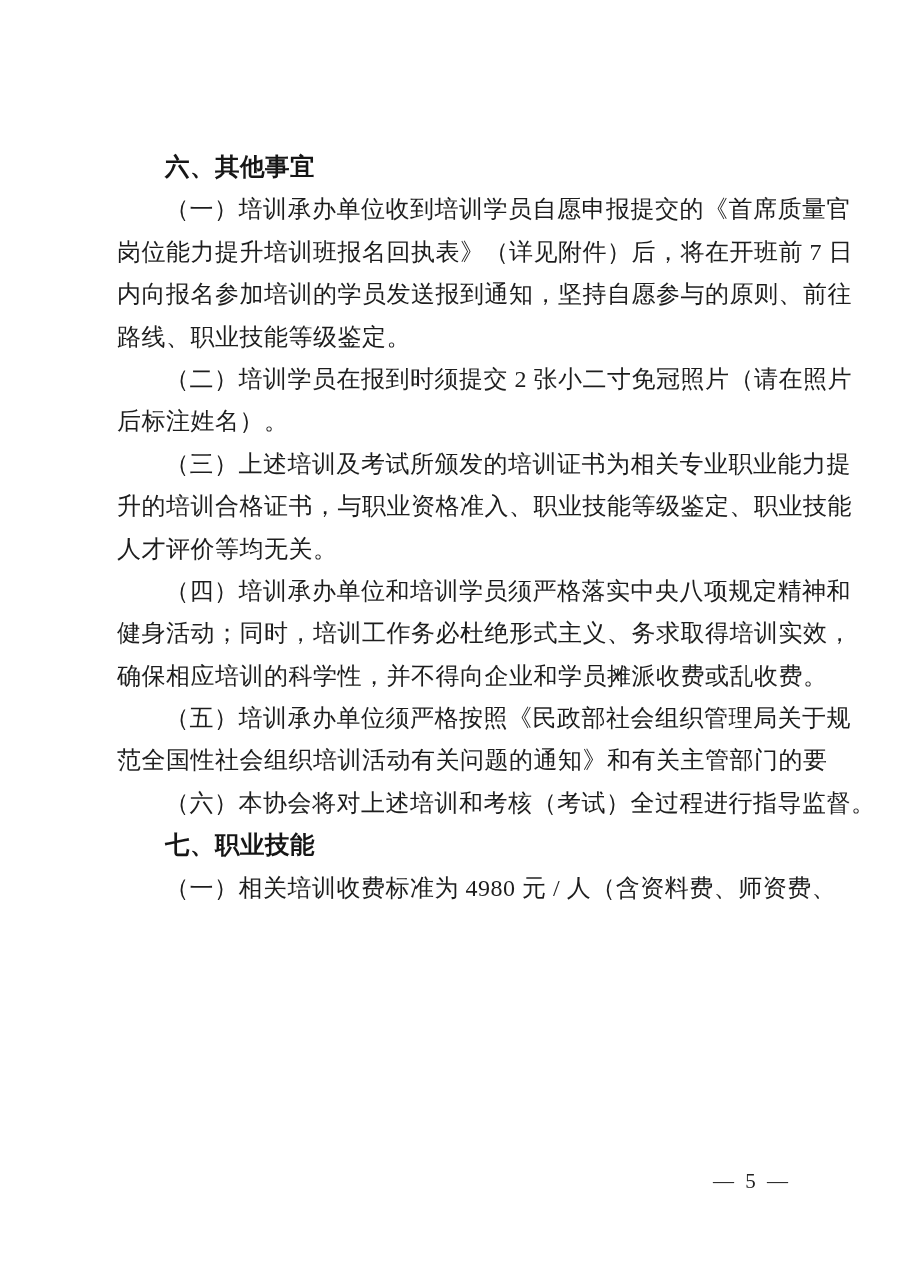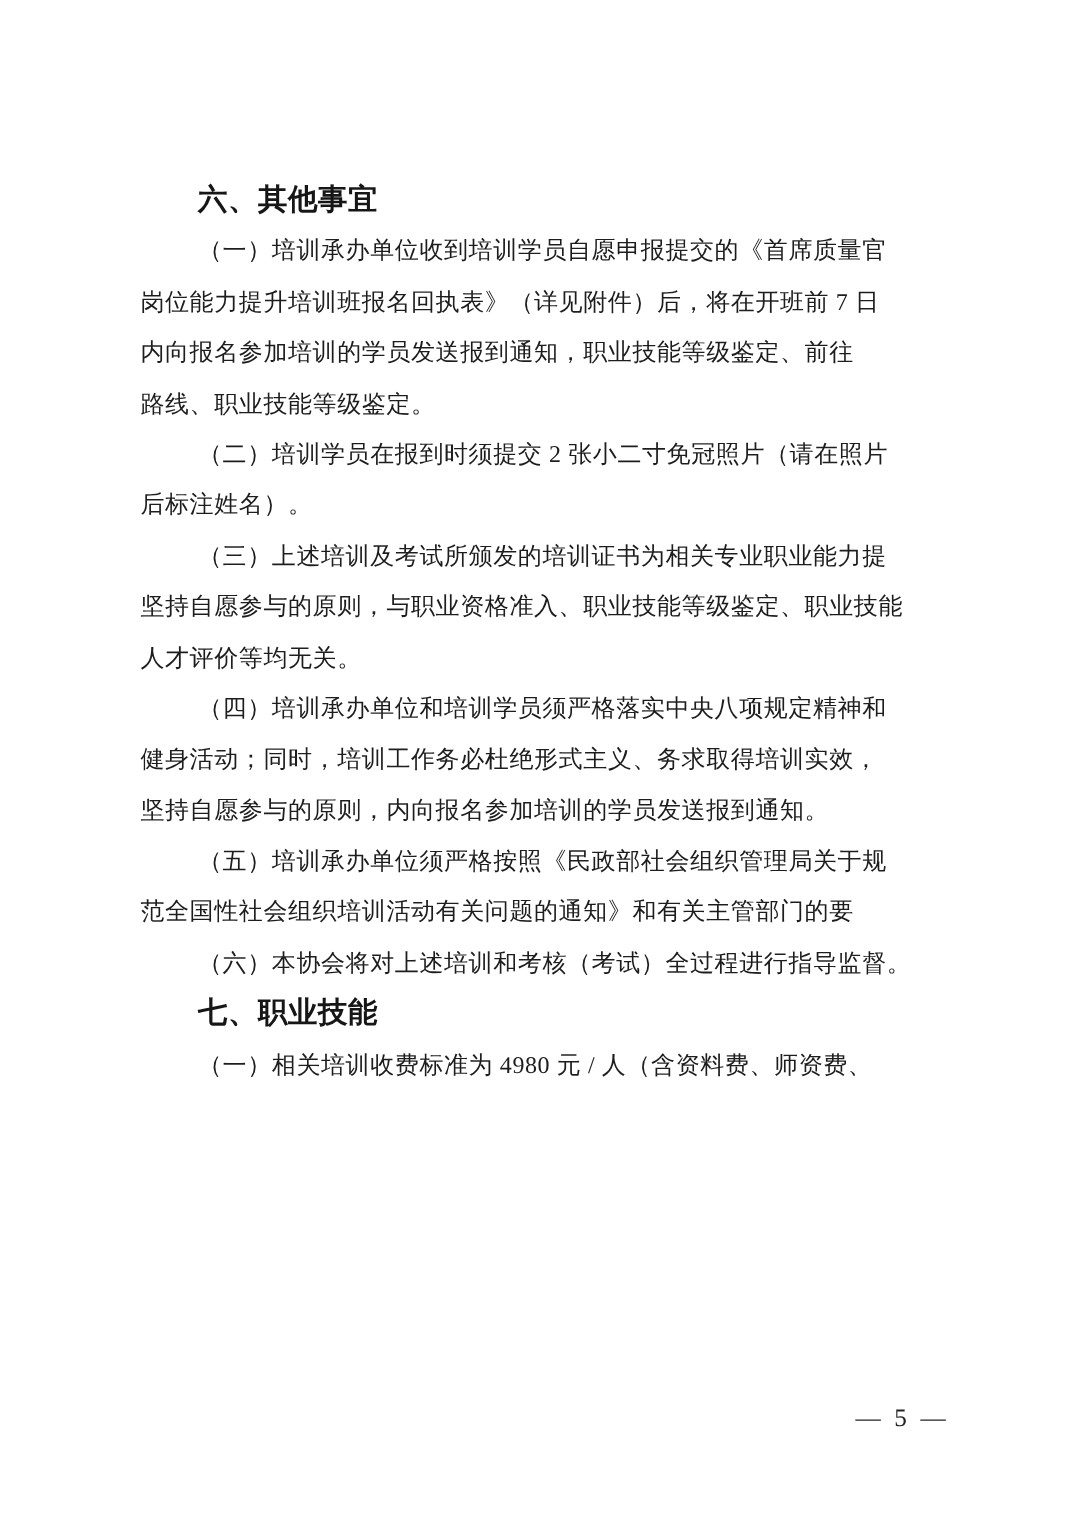--- a/index.html
+++ b/index.html
@@ -18,21 +18,21 @@
   }
   .doc {
     position: absolute;
     left: 117px;
     top: 146px;
     width: 700px;
   }
   .row {
     height: 42.4px;
     line-height: 42.4px;
-    font-size: 20px;
+    font-size: 24px;
     letter-spacing: 0.5px;
     white-space: nowrap;
     margin: 0;
   }
   .row.first {
     padding-left: 48px; 
   }
   .heading {
     font-family: "Liberation Sans", "DejaVu Sans", sans-serif;
     font-weight: 700;
@@ -56,33 +56,33 @@
 </head>
 <body>
 
 <div class="page">
   <main class="doc">
 
     <h2 class="row heading">六、其他事宜</h2>
 
     <p class="row first">（一）培训承办单位收到培训学员自愿申报提交的《首席质量官</p>
     <p class="row">岗位能力提升培训班报名回执表》（详见附件）后，将在开班前 7 日</p>
-    <p class="row">内向报名参加培训的学员发送报到通知，职业技能等级鉴定、前往</p>
+    <p class="row">内向报名参加培训的学员发送报到通知，坚持自愿参与的原则、前往</p>
     <p class="row">路线、职业技能等级鉴定。</p>
 
     <p class="row first">（二）培训学员在报到时须提交 2 张小二寸免冠照片（请在照片</p>
     <p class="row">后标注姓名）。</p>
 
     <p class="row first">（三）上述培训及考试所颁发的培训证书为相关专业职业能力提</p>
-    <p class="row">坚持自愿参与的原则，与职业资格准入、职业技能等级鉴定、职业技能</p>
+    <p class="row">升的培训合格证书，与职业资格准入、职业技能等级鉴定、职业技能</p>
     <p class="row">人才评价等均无关。</p>
 
     <p class="row first">（四）培训承办单位和培训学员须严格落实中央八项规定精神和</p>
     <p class="row">健身活动；同时，培训工作务必杜绝形式主义、务求取得培训实效，</p>
-    <p class="row">坚持自愿参与的原则，内向报名参加培训的学员发送报到通知。</p>
+    <p class="row">确保相应培训的科学性，并不得向企业和学员摊派收费或乱收费。</p>
 
     <p class="row first">（五）培训承办单位须严格按照《民政部社会组织管理局关于规</p>
     <p class="row">范全国性社会组织培训活动有关问题的通知》和有关主管部门的要</p>
 
     <p class="row first">（六）本协会将对上述培训和考核（考试）全过程进行指导监督。</p>
 
     <h2 class="row heading">七、职业技能</h2>
 
     <p class="row first">（一）相关培训收费标准为 4980 元 / 人（含资料费、师资费、</p>
 

